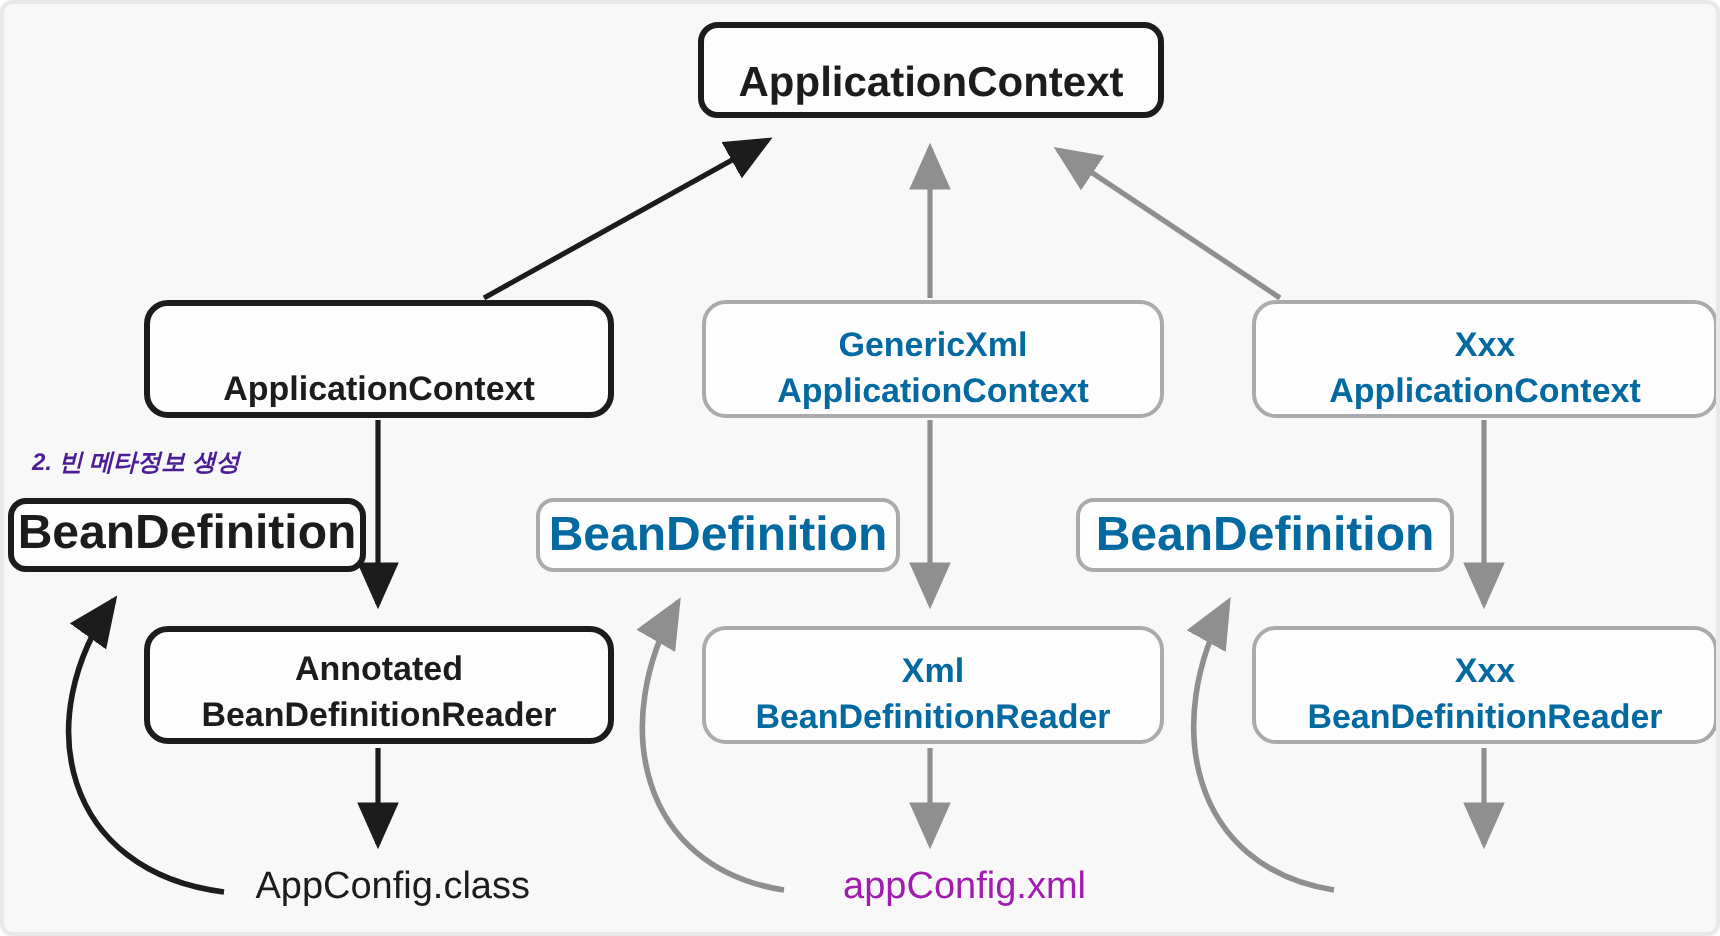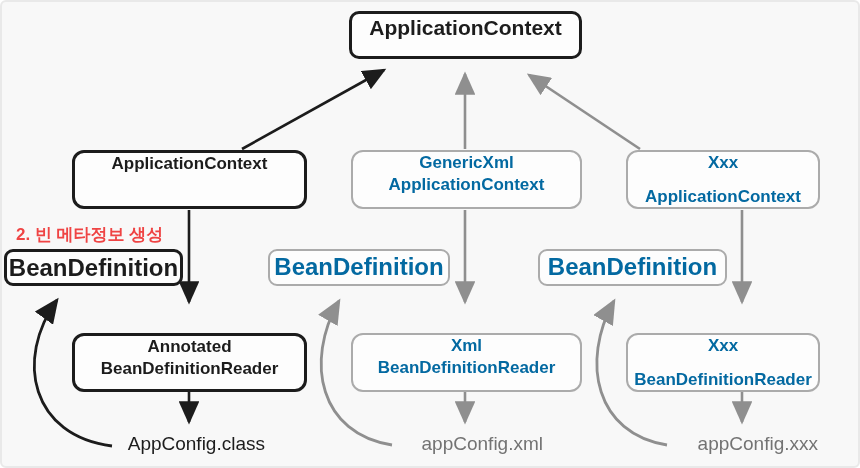--- a/index.html
+++ b/index.html
@@ -9,62 +9,63 @@
     background: #f8f8f8;
     border: 2px solid #e9e9e9;
     border-radius: 6px;
     font-family: "Liberation Sans", sans-serif;
     overflow: hidden;
   }
   .arrow-layer { position:absolute; left:0; top:0; width:860px; height:468px; }
   .node {
     position: absolute;
     display: flex; flex-direction: column;
-    align-items: center; justify-content: flex-start;
+    align-items: center; justify-content: flex-end;
     background: #fdfdfd;
     text-align: center;
     box-sizing: border-box;
     line-height: 1.32;
   }
   .node.black {
     border: 3px solid #1c1c1c;
     color: #1c1c1c;
   }
   .node.gray {
     border: 2px solid #ababab;
     color: #0369a1;
   }
   .ctx-root {
     left: 347px; top: 9px; width: 233px; height: 48px;
     border-radius: 10px;
     font-size: 21px; font-weight: bold;
   }
   .ctx-box { top: 148px; height: 59px; border-radius: 12px; font-size: 17px; font-weight: bold; }
-  .reader-box { top: 311px; height: 59px; border-radius: 12px; font-size: 17px; font-weight: bold; margin-top: 20px; }
+  .reader-box { top: 311px; height: 59px; border-radius: 12px; font-size: 17px; font-weight: bold; }
   .col1 { left: 70px;  width: 235px; }
   .col2 { left: 349px; width: 231px; }
-  .col3 { left: 624px; width: 194px; gap: 12px; }
+  .col3 { left: 624px; width: 233px; }
   .bd-box { top: 247px; height: 37px; border-radius: 9px; font-size: 24px; font-weight: bold; }
   .bd1 { left: 2px;   width: 179px; border-width: 2.5px; }
   .bd2 { left: 266px; width: 182px; }
   .bd3 { left: 536px; width: 189px; }
   .file-label {
     position: absolute; top: 431px;
     width: 160px; text-align: right;
     font-size: 19px; font-weight: 400;
   }
   .file-label.black { color:#1c1c1c; }
-  .file-label.gray  { color:#737373; }
+  .file-label.gray  { color:#a21caf; }
   .f1 { left: 103px; }
   .f2 { left: 381px; }
   .f3 { left: 656px; }
   .step-label {
     position: absolute;
-    font-size: 17px; font-weight: bold; color: #ef4444;
+    font-size: 12px; font-weight: bold; color: #4c1d95;
     white-space: nowrap;
+    font-style: italic;
   }
   .step2 { left: 14px; top: 221px; }
   .step1 { left: 42px; top: 387px; }
 </style>
 </head>
 <body>
 
 <div class="canvas">
 
   <svg class="arrow-layer" viewBox="0 0 860 468" xmlns="http://www.w3.org/2000/svg">
@@ -130,15 +131,14 @@
     <span>BeanDefinitionReader</span>
   </div>
   <div class="node gray reader-box col3">
     <span>Xxx</span>
     <span>BeanDefinitionReader</span>
   </div>
 
 
   <div class="file-label black f1">AppConfig.class</div>
   <div class="file-label gray f2">appConfig.xml</div>
-  <div class="file-label gray f3">appConfig.xxx</div>
 
 </div>
 
 </body></html>

